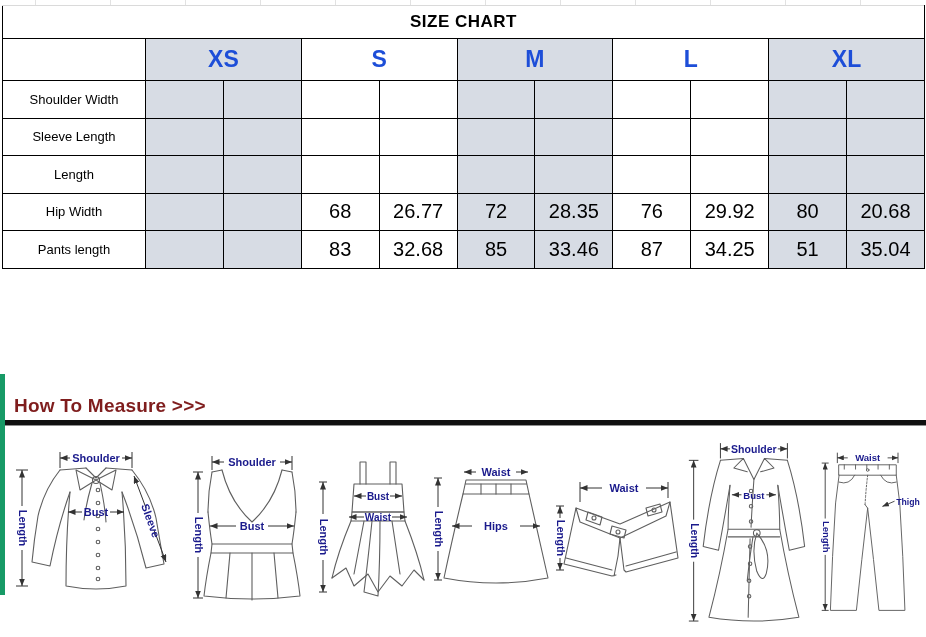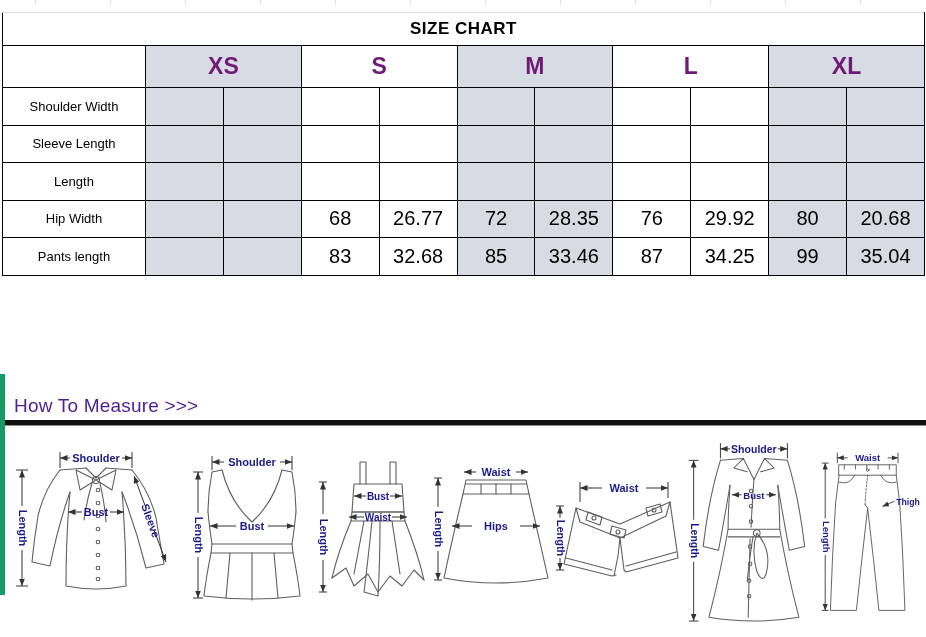--- a/index.html
+++ b/index.html
@@ -4,35 +4,35 @@
 <style>
   html,body{margin:0;padding:0}
   body{
     width:926px;height:637px;position:relative;overflow:hidden;
     background:#fff;font-family:"Liberation Sans",sans-serif;color:#000;
   }
   
   .ticks{position:absolute;top:0;left:35px;width:858px;height:5px;
     background:repeating-linear-gradient(to right,#e2e2e2 0 1px,transparent 1px 75px);}
   
-  table.size-table{position:absolute;top:12px;left:2px;width:922px;
+  table.size-table{position:absolute;top:5px;left:2px;width:922px;
     border-collapse:collapse;table-layout:fixed;padding-left:8px;}
   .size-table td,.size-table th{border:1px solid #000;text-align:center;
     vertical-align:middle;padding:0;overflow:hidden;white-space:nowrap;}
   .title-cell{border-top:1px solid #dadada !important;height:32px;
     font-size:17px;font-weight:bold;letter-spacing:.5px;}
-  .size-th{height:41px;font-size:23px;font-weight:bold;color:#701a75;}
+  .size-th{height:41px;font-size:23px;font-weight:bold;color:#1d4ed8;}
   .unit-td{height:34px;font-size:13px;font-weight:bold;}
   .size-table tbody td{height:36.5px;font-size:13px;}
   .size-table tbody td.val{font-size:20px;}
   .sh{background:#d7dce4;}
   
   .green-bar{position:absolute;left:0;top:374px;width:5px;height:221px;background:#179a66;}
-  .howto{position:absolute;left:14px;top:395px;font-size:19px;font-weight:normal;
-    color:#4c1d95;letter-spacing:.2px;}
+  .howto{position:absolute;left:14px;top:395px;font-size:19px;font-weight:bold;
+    color:#7f1d1d;letter-spacing:.2px;}
   .rule{position:absolute;left:5px;top:420px;width:921px;height:5px;
     background:#101010;border-bottom:1px solid #8f8f8f;}
   
   svg.garment{position:absolute;}
   #g1{left:8px;  top:446px;width:178px;height:158px}
   #g2{left:190px;top:452px;width:122px;height:152px}
   #g3{left:318px;top:456px;width:118px;height:148px}
   #g4{left:432px;top:462px;width:118px;height:136px}
   #g5{left:554px;top:478px;width:128px;height:104px}
   #g6{left:686px;top:436px;width:132px;height:196px}
@@ -122,21 +122,21 @@
       <tr>
         <td class="lbl">Pants length</td>
         <td class=" sh"></td>
         <td class=" sh"></td>
         <td class="val">83</td>
         <td class="val">32.68</td>
         <td class="val sh">85</td>
         <td class="val sh">33.46</td>
         <td class="val">87</td>
         <td class="val">34.25</td>
-        <td class="val sh">99</td>
+        <td class="val sh">51</td>
         <td class="val sh">35.04</td>
       </tr>
     </tbody>
 </table>
 
 <div class="green-bar"></div>
 <div class="howto">How To Measure &gt;&gt;&gt;</div>
 <div class="rule"></div>
 
 <svg id="g1" class="garment" viewBox="0 0 178 158">

